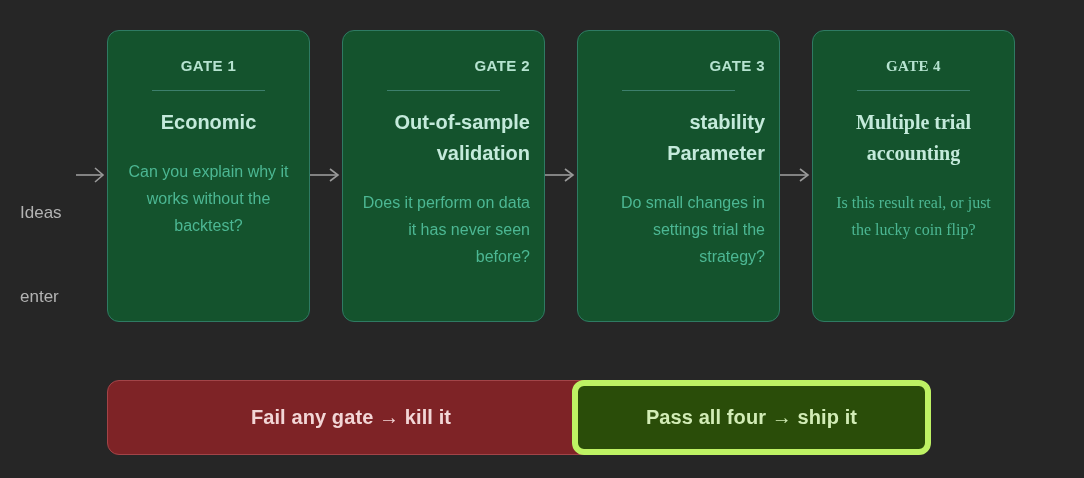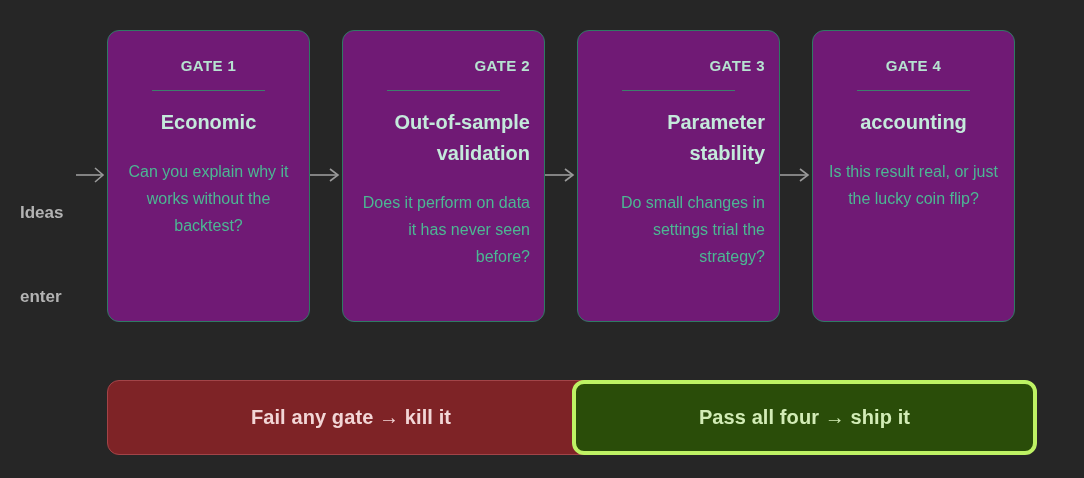--- a/index.html
+++ b/index.html
@@ -26,47 +26,47 @@
     position: absolute;
     left: 20px;
     top: 143px;
     width: 82px;
     color: #b3b3b3;
     font-size: 17px;
     line-height: 28px;
     text-align: left;
     white-space: pre;
   }
-  .entry-line { display: block; font-weight: bold; }
+  .entry-line { display: block; }
 
   .entry-arrow {
     position: absolute;
     left: 76px;
     top: 163px;
     width: 30px;
     height: 24px;
   }
 
   
   .card {
     position: absolute;
     top: 30px;
     width: 203px;
     height: 292px;
-    background: #701a75;
+    background: #14532d;
     border: 1px solid #2f7a63;
     border-radius: 12px;
     box-sizing: border-box;
     padding: 26px 14px 0 14px;
     text-align: center;
   }
   .card-1 { left: 107px; }
   .card-2 { left: 342px; text-align: right; }
   .card-3 { left: 577px; text-align: right; }
-  .card-4 { left: 812px; }
+  .card-4 { left: 812px; font-family: Liberation Serif, serif; }
 
   .gate-label {
     color: #b6e3d0;
     font-size: 15px;
     font-weight: bold;
     letter-spacing: 0.4px;
     line-height: 18px;
   }
   .gate-rule {
     width: 113px;
@@ -115,23 +115,23 @@
   }
   .banner-fail {
     left: 107px;
     width: 488px;
     background: #7e2326;
     border: 1px solid #a24448;
     color: #f2d6d6;
   }
   .banner-pass {
     left: 572px;
-    width: 465px;
+    width: 359px;
     background: #2a4d09;
-    border: 4px solid #bef264;
+    border: 6px solid #bef264;
     color: #d2ecb6;
   }
 </style>
 </head>
 <body>
 
 <div id="diagram">
 
   <div class="entry">
     <span class="entry-line">Ideas</span>
@@ -168,35 +168,36 @@
 
   <svg class="connector conn-2" viewBox="0 0 32 20">
     <line x1="0" y1="10" x2="27" y2="10" stroke="#9a9a9a" stroke-width="1.6"></line>
     <polyline points="20,4 28,10 20,16" fill="none" stroke="#9a9a9a" stroke-width="1.6"></polyline>
   </svg>
 
   <div class="card card-3">
     <div class="gate-label">GATE 3</div>
     <div class="gate-rule"></div>
     <div class="gate-title">
+      <div>stability</div>
       <div>Parameter</div>
-      <div>stability</div>
     </div>
     <div class="gate-desc">Do small changes in settings trial the strategy?</div>
   </div>
 
   <svg class="connector conn-3" viewBox="0 0 32 20">
     <line x1="0" y1="10" x2="27" y2="10" stroke="#9a9a9a" stroke-width="1.6"></line>
     <polyline points="20,4 28,10 20,16" fill="none" stroke="#9a9a9a" stroke-width="1.6"></polyline>
   </svg>
 
   <div class="card card-4">
     <div class="gate-label">GATE 4</div>
     <div class="gate-rule"></div>
     <div class="gate-title">
+      <div>Multiple trial</div>
       <div>accounting</div>
     </div>
     <div class="gate-desc">Is this result real, or just the lucky coin flip?</div>
   </div>
 
   <div class="banner banner-fail">Fail any gate → kill it</div>
   <div class="banner banner-pass">Pass all four → ship it</div>
 
 </div>
 

